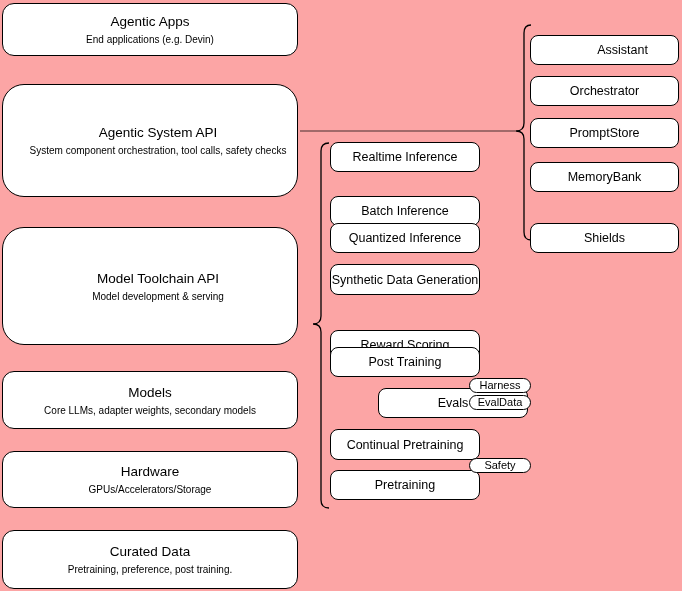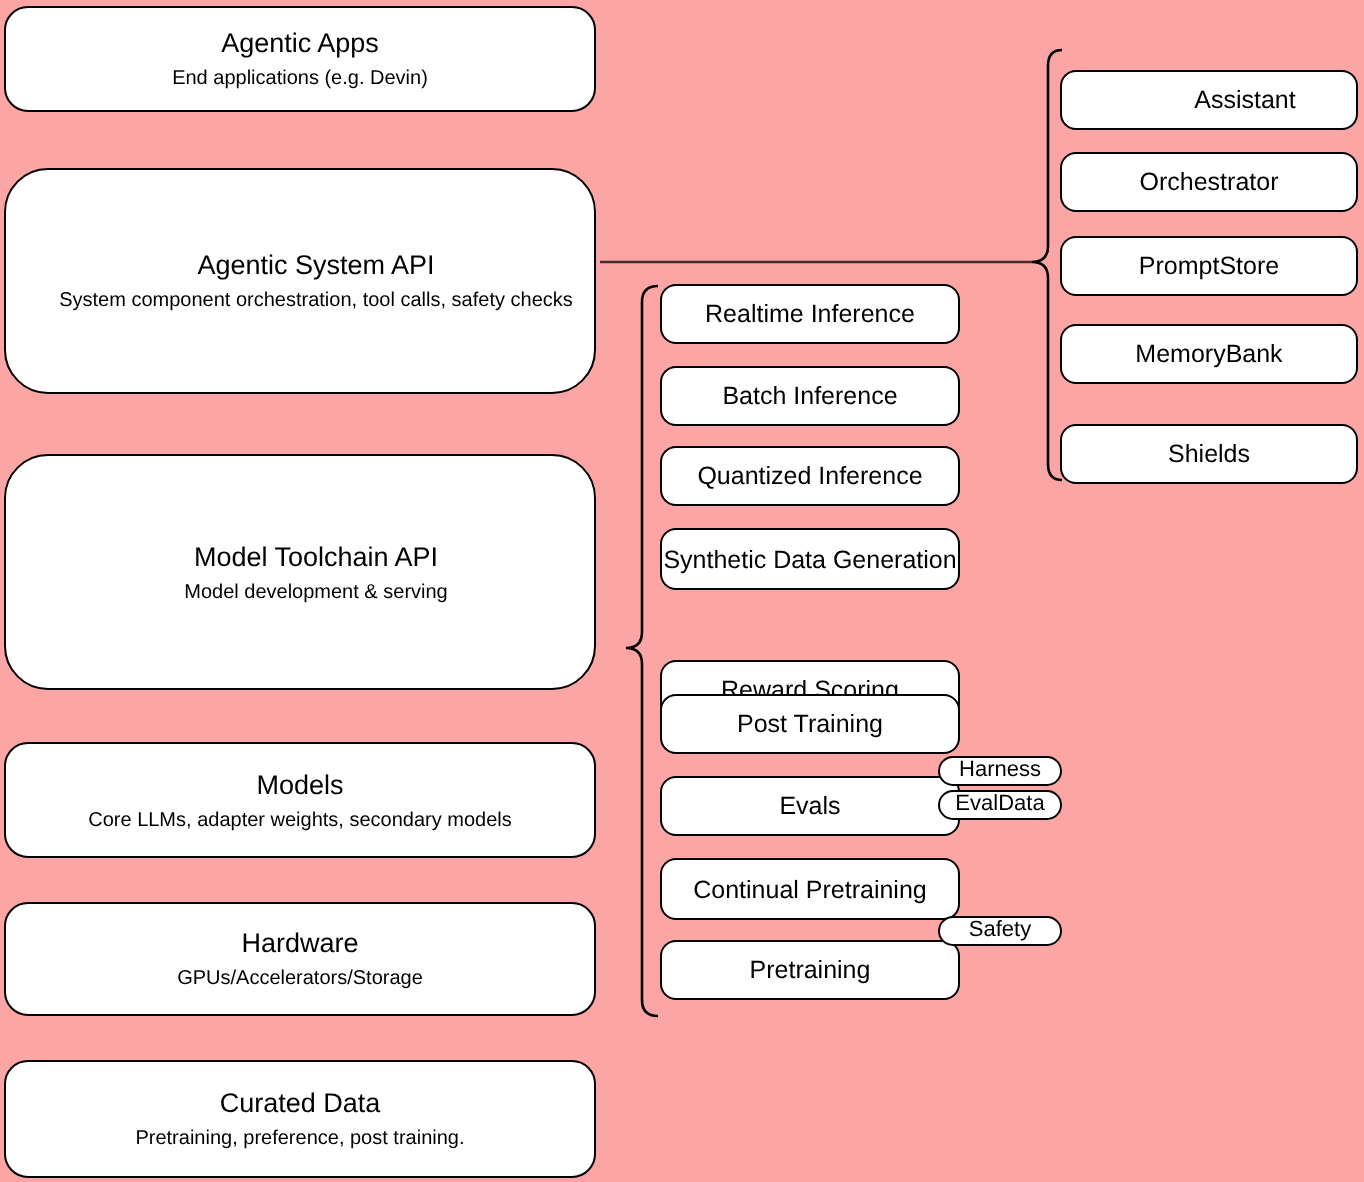--- a/index.html
+++ b/index.html
@@ -88,36 +88,36 @@
   </div>
 
   <div class="node layer-box" style="top:530px; height:59px;">
     <div class="layer-title">Curated Data</div>
     <div class="layer-sub">Pretraining, preference, post training.</div>
   </div>
 
   <div class="node mid-box" style="top:142px;">
     <span>Realtime Inference</span>
   </div>
-  <div class="node mid-box" style="top:183px;align-items:center;">
+  <div class="node mid-box" style="top:196px;align-items:center;">
     <span>Batch Inference</span>
   </div>
   <div class="node mid-box" style="top:223px;">
     <span>Quantized Inference</span>
   </div>
   <div class="node mid-box" style="top:264px; height:31px;">
     <span>Synthetic Data Generation</span>
   </div>
   <div class="node mid-box" style="top:306px;margin-top:24px;">
     <span>Reward Scoring</span>
   </div>
   <div class="node mid-box" style="top:347px;">
     <span>Post Training</span>
   </div>
-  <div class="node mid-box" style="top:388px;">
+  <div class="node mid-box" style="top:388px;margin-left:48px;">
     <span>Evals</span>
   </div>
   <div class="node mid-box" style="top:429px; height:31px;">
     <span>Continual Pretraining</span>
   </div>
   <div class="node mid-box" style="top:470px;">
     <span>Pretraining</span>
   </div>
 
   <div class="pill" style="top:378px;">
@@ -135,21 +135,21 @@
   </div>
   <div class="node right-box" style="top:76px;text-align:right;">
     <span>Orchestrator</span>
   </div>
   <div class="node right-box" style="top:118px;">
     <span>PromptStore</span>
   </div>
   <div class="node right-box" style="top:162px;">
     <span>MemoryBank</span>
   </div>
-  <div class="node right-box" style="top:212px;align-items:center;">
+  <div class="node right-box" style="top:223px;align-items:center;">
     <span>Shields</span>
   </div>
 
   <svg class="connectors" viewBox="0 0 682 591">
 
     <path d="M 300 131 L 516 131" stroke="#000000" stroke-opacity="0.72" stroke-width="1.2" fill="none"></path>
 
     <path d="M 531 25 Q 524 25 524 33 L 524 123 Q 524 131 516 131 Q 524 131 524 139 L 524 232 Q 524 240 531 240" stroke="#000000" stroke-width="1.3" fill="none"></path>
 
     <path d="M 329 143 Q 321 143 321 151 L 321 316 Q 321 324 313 324 Q 321 324 321 332 L 321 500 Q 321 508 329 508" stroke="#000000" stroke-width="1.3" fill="none"></path>

